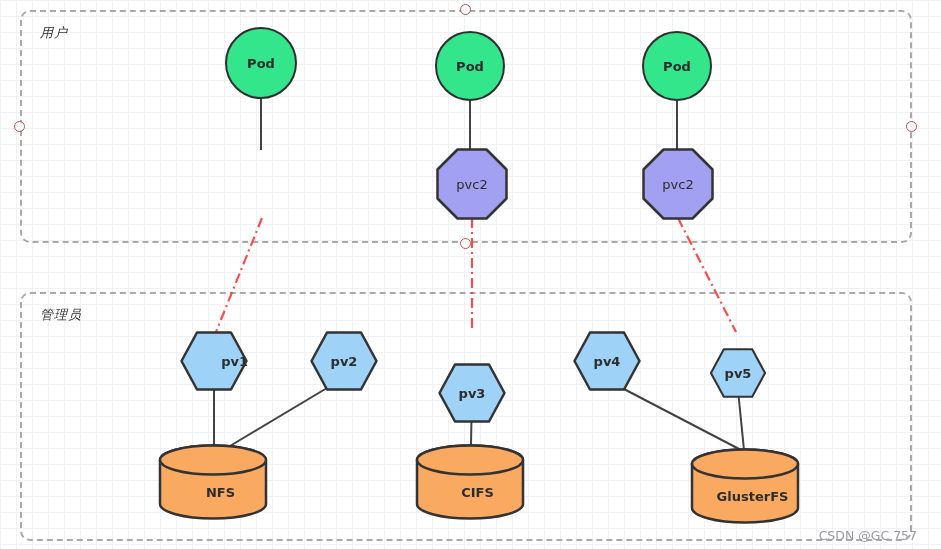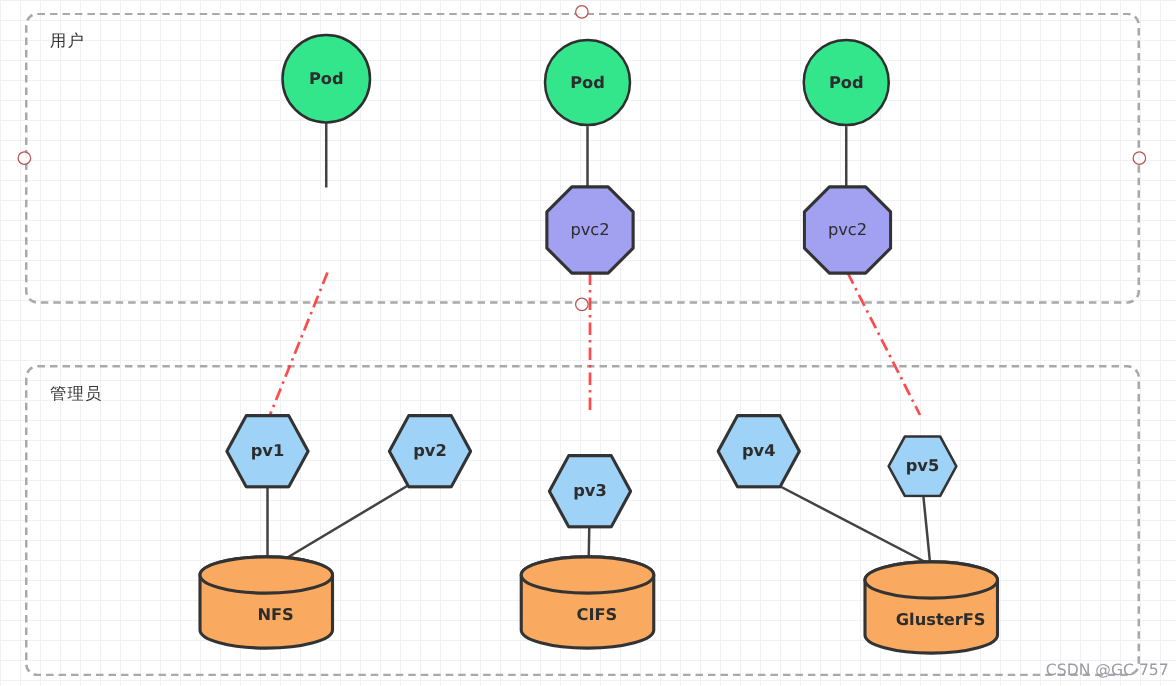--- a/index.html
+++ b/index.html
@@ -5,21 +5,21 @@
   html,body{margin:0;padding:0;background:#ffffff;font-family:"DejaVu Sans","Liberation Sans",sans-serif;}
   #canvas{
     position:relative;width:941px;height:549px;overflow:hidden;background:#ffffff;
     background-image:
       linear-gradient(#f0f1f4 1px, transparent 1px),
       linear-gradient(90deg, #f0f1f4 1px, transparent 1px);
     background-size:16px 16px;
   }
   #connector-layer{position:absolute;left:0;top:0;width:941px;height:549px;pointer-events:none;}
   .group-box{
-    position:absolute;border:2px dashed #a9a9a9;border-radius:10px;background:transparent;
+    position:absolute;border:2px dashed #a9a9a9;border-radius:10px;background:transparent;font-style:italic;
   }
   .group-label{
     position:absolute;left:18px;top:12px;font-size:13px;color:#333333;letter-spacing:1px;
   }
   .node{position:absolute;display:flex;align-items:center;justify-content:center;}
   .node svg{position:absolute;left:0;top:0;width:100%;height:100%;}
   .node .lbl{position:relative;z-index:2;font-size:13px;color:#2d2d2d;}
   .lbl.bold{font-weight:bold;}
   .pod{
     border-radius:50%;border:2.5px solid #2f2f2f;background:#33e68c;box-sizing:border-box;
@@ -28,21 +28,21 @@
   .cyl{position:absolute;}
   .cyl .lbl{
     position:absolute;left:0;right:0;top:42px;text-align:center;
     font-size:13px;font-weight:bold;color:#2d2d2d;z-index:2;padding-left:15px;
   }
   .handle{
     position:absolute;width:9px;height:9px;border:1.5px solid #b85450;border-radius:50%;
     background:rgba(255,255,255,.85);box-sizing:content-box;
   }
   #watermark{
-    position:absolute;right:6px;bottom:6px;font-size:12.5px;color:#9b9ba3;z-index:5;
+    position:absolute;right:24px;bottom:6px;font-size:12.5px;color:#9b9ba3;z-index:5;
   }
 </style>
 </head>
 <body>
 
 <div id="canvas">
 
   <div class="group-box" style="left:20px;top:10px;width:888px;height:229px;">
     <div class="group-label">用户</div>
   </div>
@@ -84,21 +84,21 @@
     </svg>
     <span class="lbl pvc-lbl">pvc2</span>
   </div>
   <div class="node" style="left:642px;top:148px;width:72px;height:72px;">
     <svg viewBox="0 0 72 72">
       <polygon points="21.5,1.5 50.5,1.5 70.5,21.5 70.5,50.5 50.5,70.5 21.5,70.5 1.5,50.5 1.5,21.5" fill="#a2a0f0" stroke="#333333" stroke-width="2.5" stroke-linejoin="round"></polygon>
     </svg>
     <span class="lbl pvc-lbl">pvc2</span>
   </div>
 
-  <div class="node" style="left:180px;top:331px;width:68px;height:60px;">
+  <div class="node" style="left:180px;top:331px;width:68px;height:60px;justify-content:flex-end;">
     <svg viewBox="0 0 68 60">
       <polygon points="17,1.5 51,1.5 66.5,30 51,58.5 17,58.5 1.5,30" fill="#9fd2f7" stroke="#333333" stroke-width="2.5" stroke-linejoin="round"></polygon>
     </svg>
     <span class="lbl bold">pv1</span>
   </div>
   <div class="node" style="left:310px;top:331px;width:68px;height:60px;">
     <svg viewBox="0 0 68 60">
       <polygon points="17,1.5 51,1.5 66.5,30 51,58.5 17,58.5 1.5,30" fill="#9fd2f7" stroke="#333333" stroke-width="2.5" stroke-linejoin="round"></polygon>
     </svg>
     <span class="lbl bold">pv2</span>

